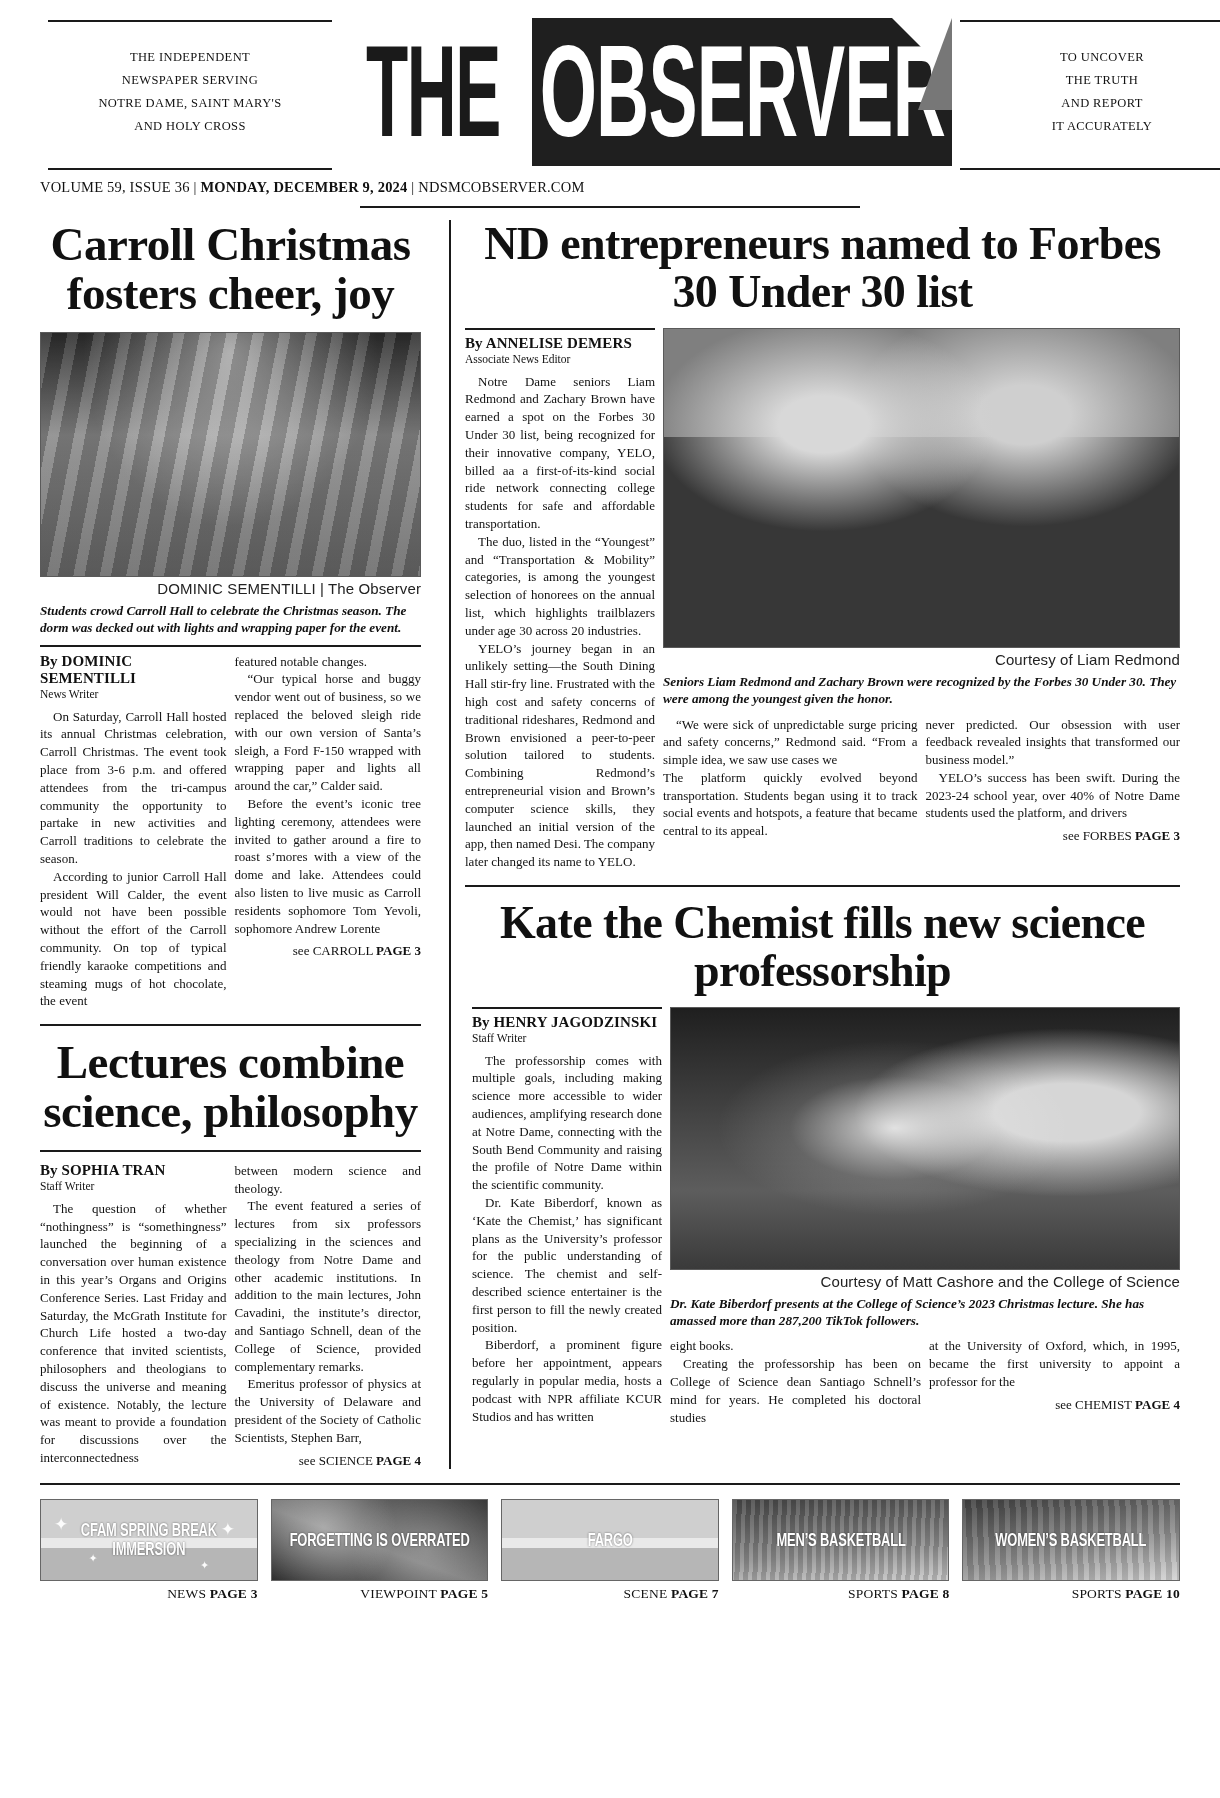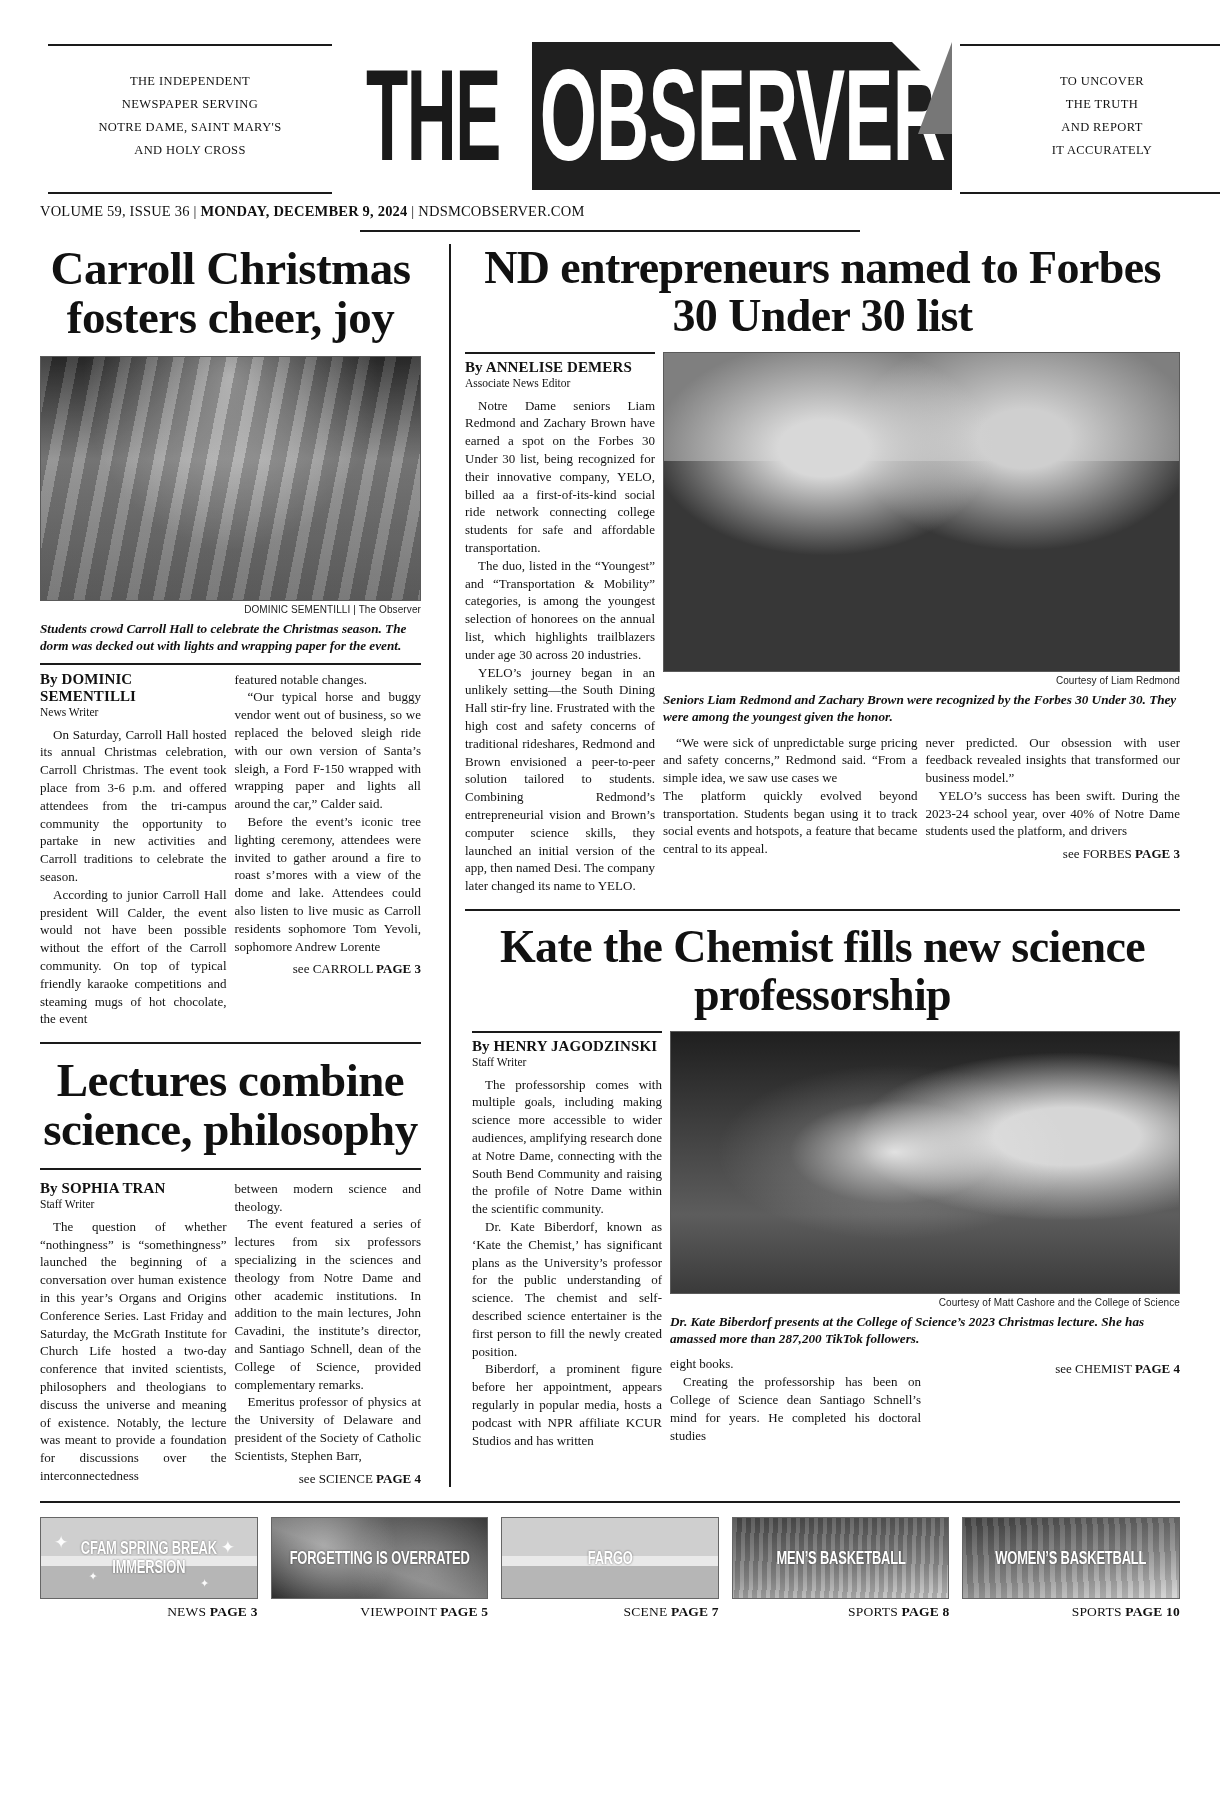--- a/index.html
+++ b/index.html
@@ -5,21 +5,21 @@
   html,body{margin:0;padding:0;background:#fff;}
   body{
     width:1220px;height:1798px;
     font-family:"Liberation Serif",serif;
     color:#111;
     -webkit-font-smoothing:antialiased;
   }
   .page{width:1220px;height:1798px;position:relative;box-sizing:border-box;padding:0 40px;}
 
   
-  .masthead{display:flex;align-items:stretch;height:160px;padding-top:36px;text-align:right;}
+  .masthead{display:flex;align-items:stretch;height:160px;padding-top:12px;text-align:right;}
   .mh-side{flex:0 0 300px;display:flex;flex-direction:column;justify-content:center;
            align-items:center;position:relative;}
   .mh-side .rule{position:absolute;left:8px;right:8px;height:2px;background:#1a1a1a;}
   .mh-side .rule.top{top:8px;}
   .mh-side .rule.bot{bottom:2px;}
   .mh-side p{margin:4px 0;font-size:12.5px;letter-spacing:.4px;
              font-family:"Liberation Serif",serif;text-transform:uppercase;white-space:nowrap;}
   .mh-center{flex:1 1 auto;display:flex;align-items:center;justify-content:center;position:relative;}
   .logo-wrap{display:flex;align-items:center;position:relative;height:150px;}
   .logo-the{font-family:"Liberation Sans",sans-serif;font-weight:bold;font-size:96px;
@@ -46,21 +46,21 @@
   .col-right{flex:1 1 auto;}
 
   .hl{font-family:"Liberation Serif",serif;font-weight:bold;line-height:1.04;
       color:#111;margin:0;}
   .hl-lead{font-size:47px;text-align:center;letter-spacing:-.5px;}
   .hl-big{font-size:46px;text-align:center;letter-spacing:-.6px;}
   .hl-rule{height:2px;background:#1a1a1a;margin:14px 0 10px;}
 
   .photo{width:100%;background:#6e6e6e;position:relative;overflow:hidden;
          border:1px solid #5a5a5a;box-sizing:border-box;}
-  .credit{font-family:"Liberation Sans",sans-serif;font-size:10px;text-align:right;
+  .credit{font-family:"Liberation Sans",sans-serif;font-size:15px;text-align:right;
           margin:3px 0 5px;letter-spacing:.1px;color:#222;}
   .caption{font-size:13.2px;font-style:italic;font-weight:bold;line-height:1.32;margin:0 0 8px;}
   .cap-rule{height:2px;background:#1a1a1a;margin:6px 0 6px;}
 
   .byline{font-size:15px;font-weight:bold;margin:0 0 1px;letter-spacing:.1px;}
   .bytitle{font-size:11.5px;margin:0 0 8px;}
   .jump{font-size:13px;text-align:right;margin-top:6px;}
   .jump b{font-weight:bold;}
 
   .article-rule{height:2px;background:#1a1a1a;margin:14px 0 12px;}
@@ -272,20 +272,21 @@
               <div class="tex-lab"></div>
             </div>
             <div class="credit">Courtesy of Matt Cashore and the College of Science</div>
             <div class="caption">Dr. Kate Biberdorf presents at the College of Science’s 2023 Christmas lecture. She has amassed more than 287,200 TikTok followers.</div>
             <div class="flow">
               <div class="c">
                 <p style="text-indent:0;">eight books.</p>
                 <p>Creating the professorship has been on College of Science dean Santiago Schnell’s mind for years. He completed his doctoral studies</p>
               </div>
               <div class="c">
+                <p style="text-indent:0;">at the University of Oxford, which, in 1995, became the first university to appoint a professor for the</p>
                 <div class="jump">
                   <span>see CHEMIST</span>
                   <b>PAGE 4</b>
                 </div>
               </div>
             </div>
           </div>
         </div>
       </div>
     </div>

